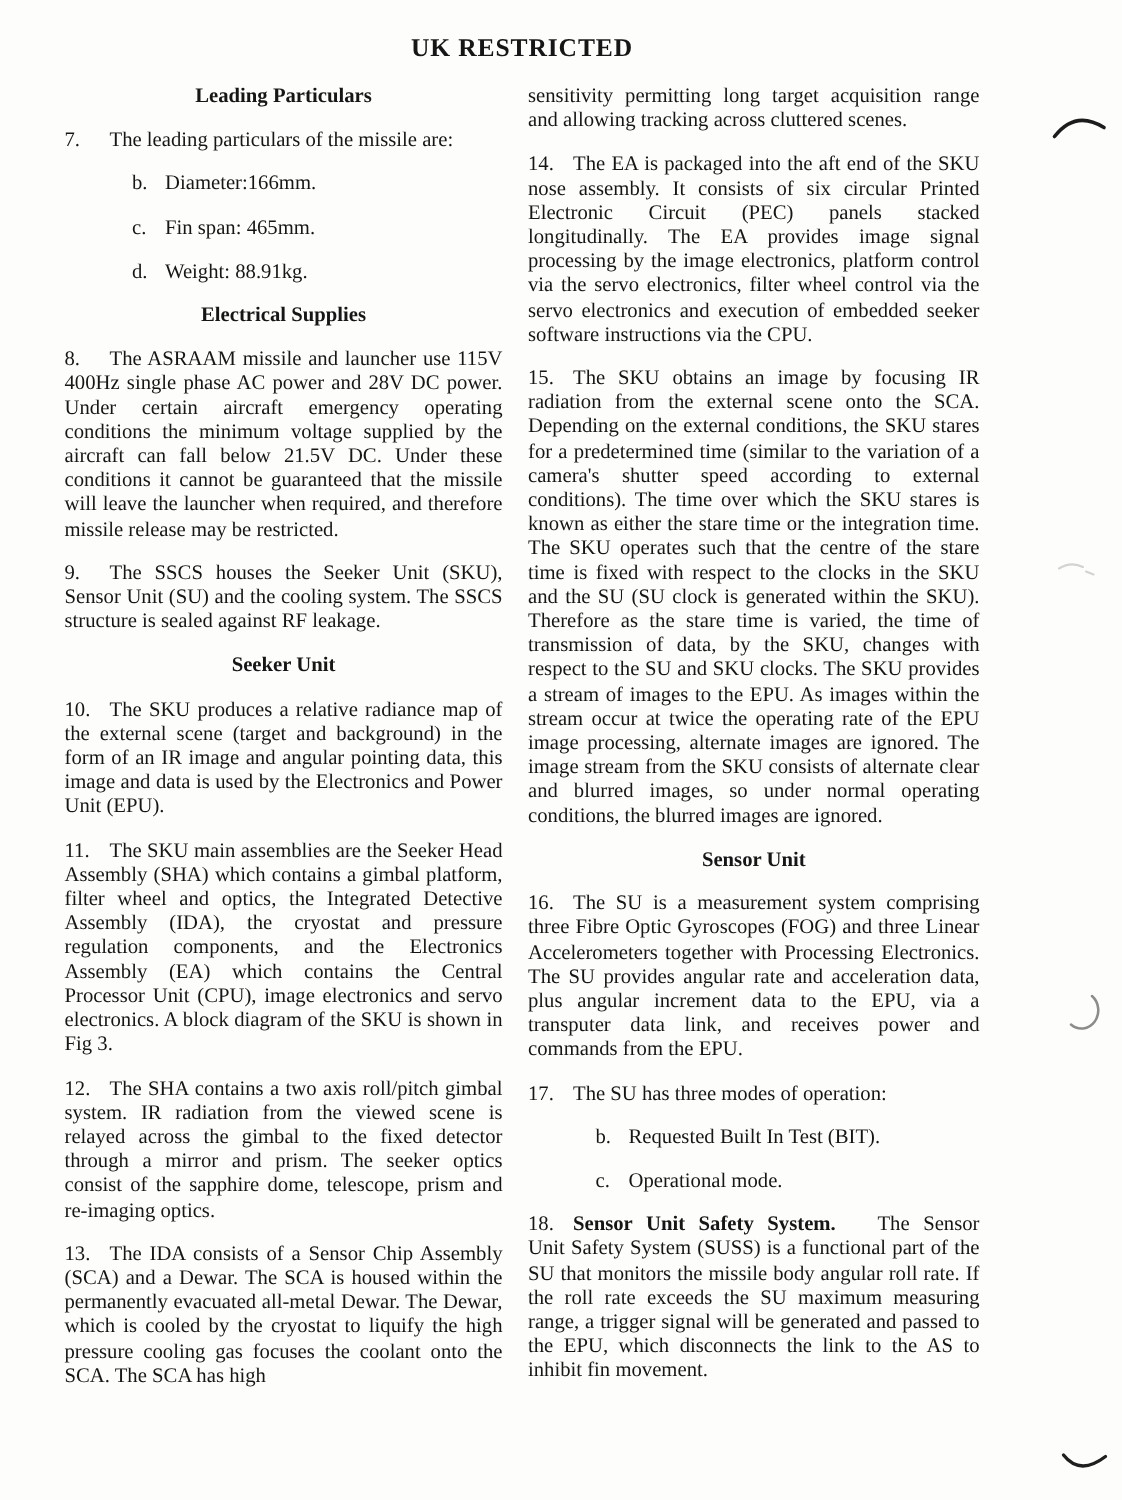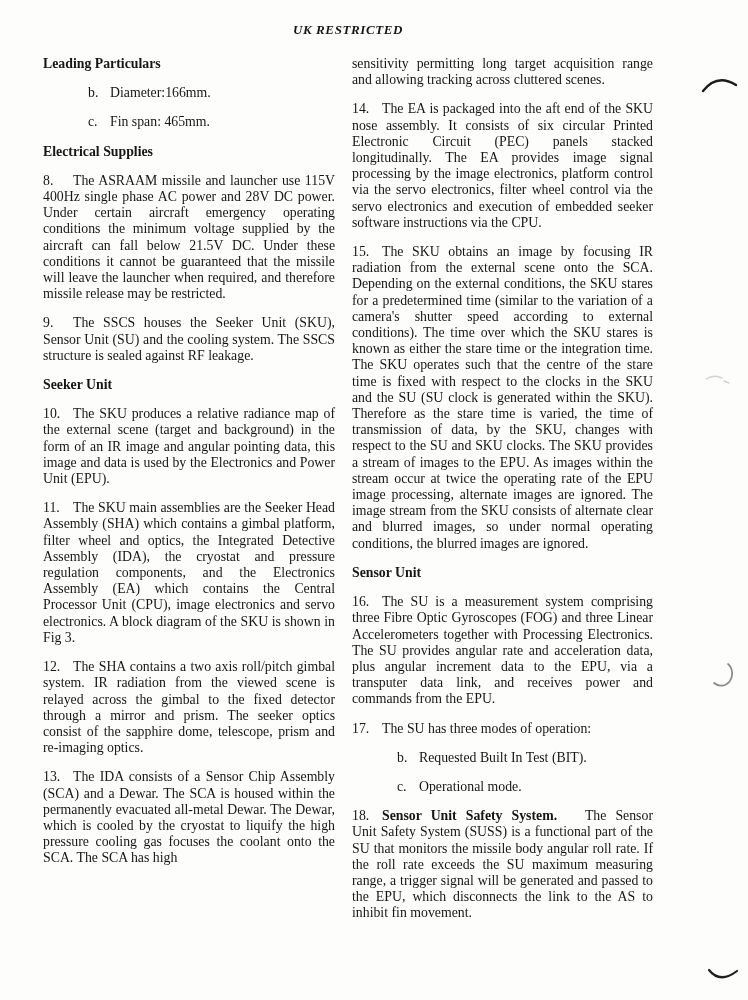--- a/index.html
+++ b/index.html
@@ -9,67 +9,68 @@
     width:748px;height:1000px;
     background:#fdfdfc;
     color:#161616;
     font-family:"Liberation Serif","DejaVu Serif",serif;
     overflow:hidden;
   }
   .classification{
     position:absolute;
     top:22px;left:43px;width:610px;
     text-align:center;
-    font-size:13px;
+    font-size:17px;
     letter-spacing:.6px;
     font-weight:600;
-    font-style:italic;
   }
   .columns{
     position:absolute;
     top:56px;left:43px;
     width:610px;
     display:flex;
     gap:17px;
   }
   .col{
     font-size:13.8px;
     line-height:16.2px;
     text-align:justify;
   }
   .col-left{width:292px;}
   .col-right{width:301px;}
   .heading{
     font-size:13.8px;
     font-weight:bold;
     margin:0 0 13px 0;
-    text-align:left;
+    text-align:center;
   }
   .para{margin:0 0 13px 0;}
   .pnum{display:inline-block;min-width:30px;}
   .item{margin:0 0 13px 45px;}
   .ilabel{display:inline-block;min-width:22px;}
   .lead{font-weight:bold;margin-right:19px;}
   .scan-mark{position:absolute;}
 </style>
 </head>
 <body>
 
 <div class="page">
 
   <div class="classification">UK RESTRICTED</div>
 
   <div class="columns">
 
     <div class="col col-left">
       <h2 class="heading">Leading Particulars</h2>
 
+      <p class="para"><span class="pnum">7.</span><span>The leading particulars of the missile are:</span></p>
 
       <div class="item"><span class="ilabel">b.</span><span>Diameter:166mm.</span></div>
       <div class="item"><span class="ilabel">c.</span><span>Fin span: 465mm.</span></div>
+      <div class="item"><span class="ilabel">d.</span><span>Weight: 88.91kg.</span></div>
 
       <h2 class="heading">Electrical Supplies</h2>
 
       <p class="para"><span class="pnum">8.</span><span>The ASRAAM missile and launcher use 115V 400Hz single phase AC power and 28V DC power. Under certain aircraft emergency operating conditions the minimum voltage supplied by the aircraft can fall below 21.5V DC. Under these conditions it cannot be guaranteed that the missile will leave the launcher when required, and therefore missile release may be restricted.</span></p>
 
 
       <p class="para"><span class="pnum">9.</span><span>The SSCS houses the Seeker Unit (SKU), Sensor Unit (SU) and the cooling system. The SSCS structure is sealed against RF leakage.</span></p>
 
       <h2 class="heading">Seeker Unit</h2>
 

